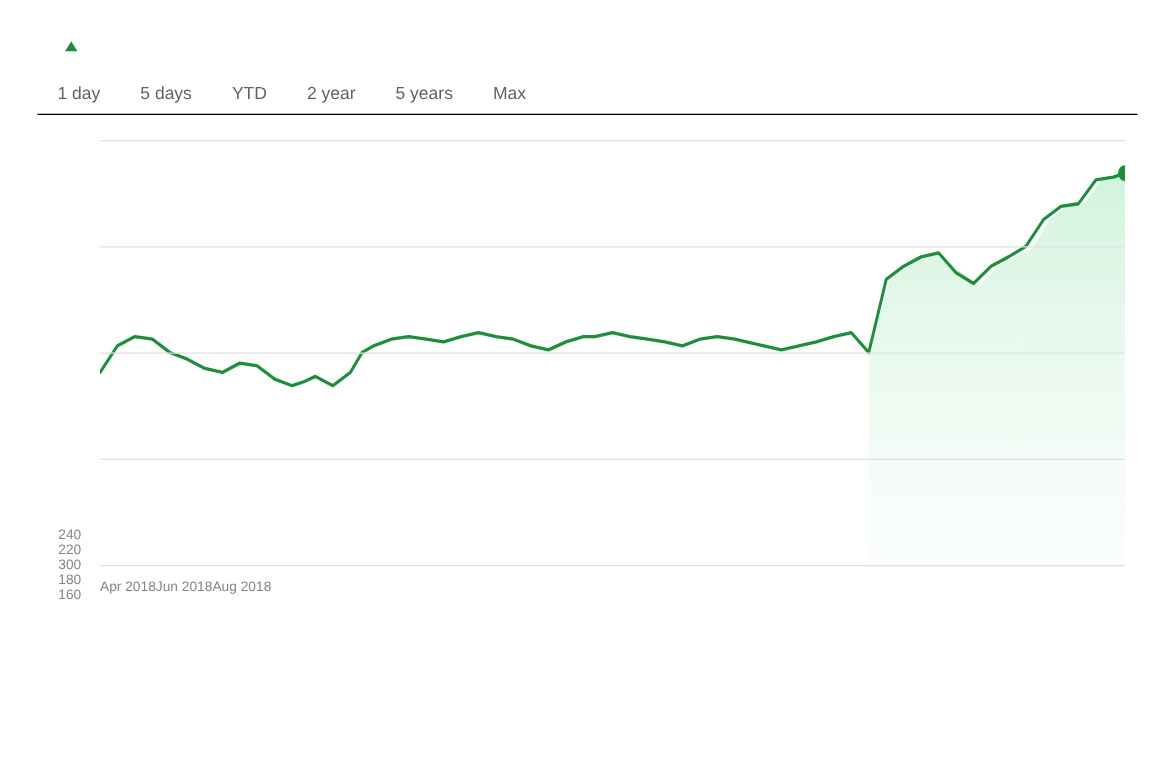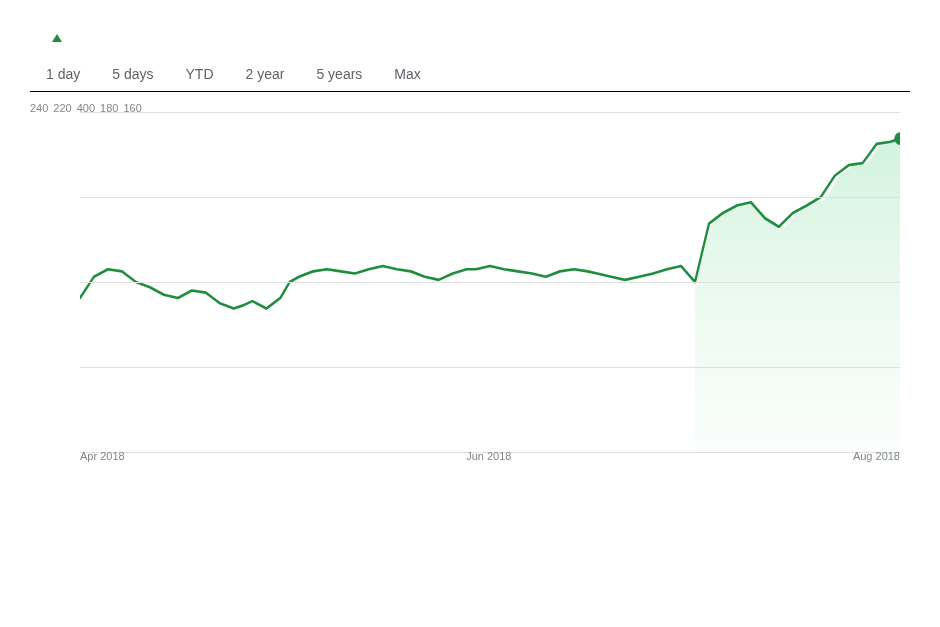--- a/index.html
+++ b/index.html
@@ -89,22 +89,22 @@
       height: 380px;
       margin-top: 10px;
     }
     .y-axis-labels {
       position: absolute;
       left: 0;
       top: 0;
       width: 40px;
       height: 100%;
       display: flex;
-      flex-direction: row;
-      justify-content: flex-start;
+      flex-direction: column;
+      justify-content: flex-end;
     }
     .y-label {
       font-size: 11px;
       color: #80868b;
       text-align: right;
       padding-right: 5px;
     }
     .chart-area {
       position: absolute;
       left: 50px;
@@ -115,24 +115,23 @@
     .grid-line {
       position: absolute;
       left: 0;
       right: 0;
       border-top: 1px solid #e0e0e0;
     }
     .x-labels {
       position: absolute;
       left: 50px;
       right: 10px;
-      bottom: 20px;
-      display: flex;
-      justify-content: space-between;
-      gap: 20px;
+      bottom: 6px;
+      display: flex;
+      justify-content: flex-start;
     }
     .x-label {
       font-size: 11px;
       color: #80868b;
     }
     svg.stock-chart {
       width: 100%;
       height: 100%;
     }
   </style>
@@ -169,21 +168,21 @@
     <div class="tab">YTD</div>
     <div class="tab">2 year</div>
     <div class="tab">5 years</div>
     <div class="tab">Max</div>
   </div>
 
 <div class="chart-container">
   <div class="y-axis-labels" id="y-axis">
       <div class="y-label">240</div>
       <div class="y-label">220</div>
-      <div class="y-label">400</div>
+      <div class="y-label">300</div>
       <div class="y-label">180</div>
       <div class="y-label">160</div>
     </div>
   <div class="chart-area" id="chart-area">
     
     <div class="grid-line" style="top:0%"></div>
     <div class="grid-line" style="top:25%"></div>
     <div class="grid-line" style="top:50%"></div>
     <div class="grid-line" style="top:75%"></div>
     <div class="grid-line" style="top:100%"></div>

